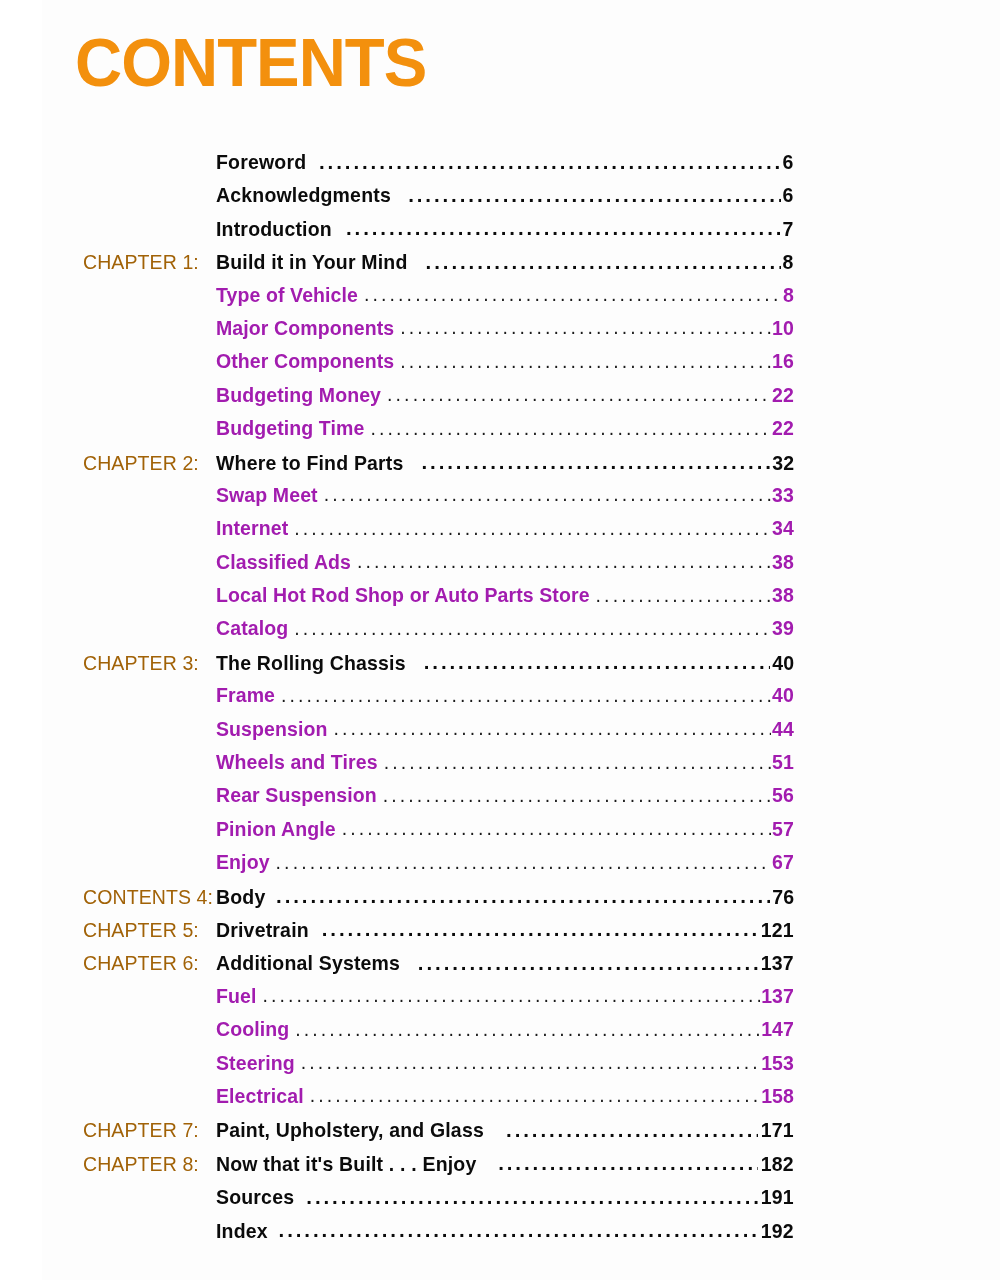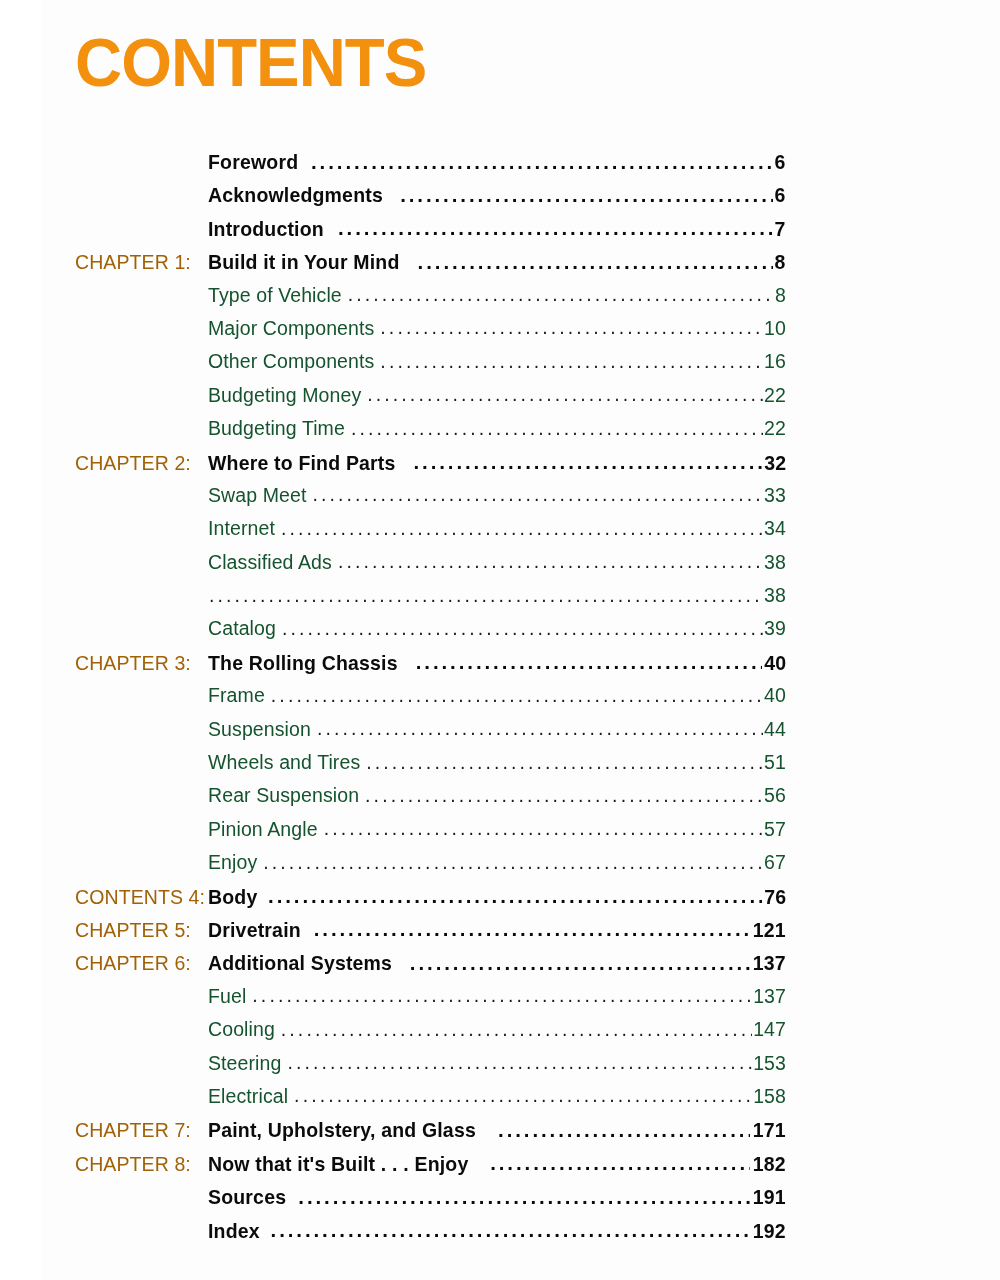--- a/index.html
+++ b/index.html
@@ -37,21 +37,21 @@
     letter-spacing: -1px;
     color: #f3900d;
     transform: scaleX(0.96);
     transform-origin: left top;
     white-space: nowrap;
   }
 
   
   .toc {
     position: absolute;
-    left: 0;
+    left: 8px;
     top: 150px;
     width: 808px;
   }
 
   .toc-row {
     display: flex;
     align-items: baseline;
     height: 33.4px;
     padding-left: 33px;
     padding-right: 64px;
@@ -128,25 +128,25 @@
     line-height: 23px;
     letter-spacing: 2.9px;
     color: #0b0b0b;
   }
   .row-major .entry-title { padding-right: 7px; }
 
   
   .row-sub .entry-title,
   .row-sub .page-num {
     font-family: "Liberation Sans", sans-serif;
-    font-weight: 400;
+    font-weight: 700;
     font-size: 19.5px;
     line-height: 22px;
     letter-spacing: 0.1px;
-    color: #14532d;
+    color: #a21caf;
   }
   .row-sub .leader-inner {
     font-family: "Liberation Sans", sans-serif;
     font-weight: 400;
     font-size: 19.5px;
     line-height: 22px;
     letter-spacing: 3.1px;
     color: #1b1b1b;
   }
   .row-sub .entry-title { padding-right: 5px; }
@@ -290,20 +290,21 @@
           <span class="entry-title">Classified Ads</span>
           <span class="leader">
             <span class="leader-inner">.................................................................................................................................</span>
           </span>
           <span class="page-num">38</span>
         </div>
       </div>
       <div class="toc-row row-sub">
         <div class="chapter-label"></div>
         <div class="entry">
+          <span class="entry-title">Local Hot Rod Shop or Auto Parts Store</span>
           <span class="leader">
             <span class="leader-inner">.................................................................................................................................</span>
           </span>
           <span class="page-num">38</span>
         </div>
       </div>
       <div class="toc-row row-sub">
         <div class="chapter-label"></div>
         <div class="entry">
           <span class="entry-title">Catalog</span>

